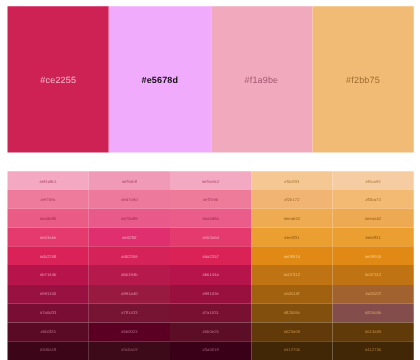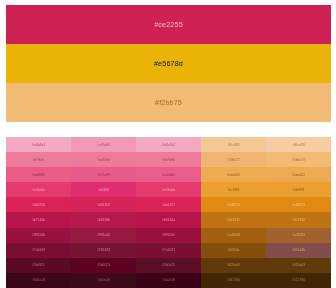--- a/index.html
+++ b/index.html
@@ -7,21 +7,21 @@
     width:336px;height:288px;overflow:hidden;
     background:#ffffff;
     font-family:"Liberation Sans", sans-serif;
   }
   #palette-page{
     position:relative;width:336px;height:288px;background:#ffffff;
   }
   
   #main-swatches{
     position:absolute;left:6px;top:5px;width:325px;height:117px;
-    display:flex;flex-direction:column;
+    display:flex;flex-direction:row;
   }
   .main-swatch{
     flex:1 1 0;height:100%;
     display:flex;align-items:center;justify-content:center;
     position:relative;
   }
   .main-swatch-label{
     font-size:7.2px;
     letter-spacing:0.15px;
     white-space:nowrap;
@@ -50,22 +50,25 @@
 </style>
 </head>
 <body>
 
 <div id="palette-page">
 
   <div id="main-swatches">
       <div class="main-swatch" style="background: rgb(206, 34, 85);">
         <span class="main-swatch-label" style="color: rgb(246, 198, 212);">#ce2255</span>
       </div>
-      <div class="main-swatch" style="background: #eab308;">
+      <div class="main-swatch" style="background: #f0abfc; font-weight: bold;">
         <span class="main-swatch-label">#e5678d</span>
+      </div>
+      <div class="main-swatch" style="background: rgb(241, 169, 190);">
+        <span class="main-swatch-label" style="color: rgb(156, 82, 104);">#f1a9be</span>
       </div>
       <div class="main-swatch" style="background: rgb(242, 187, 117);">
         <span class="main-swatch-label" style="color: rgb(151, 102, 42); text-align: center;">#f2bb75</span>
       </div>
     </div>
 
   <div id="shades-grid">
       <div class="shade-row">
         <div class="shade-cell" style="background: rgb(244, 168, 193);">
           <span class="shade-label" style="color: rgb(163, 58, 94);">#ef4a8c1</span>

